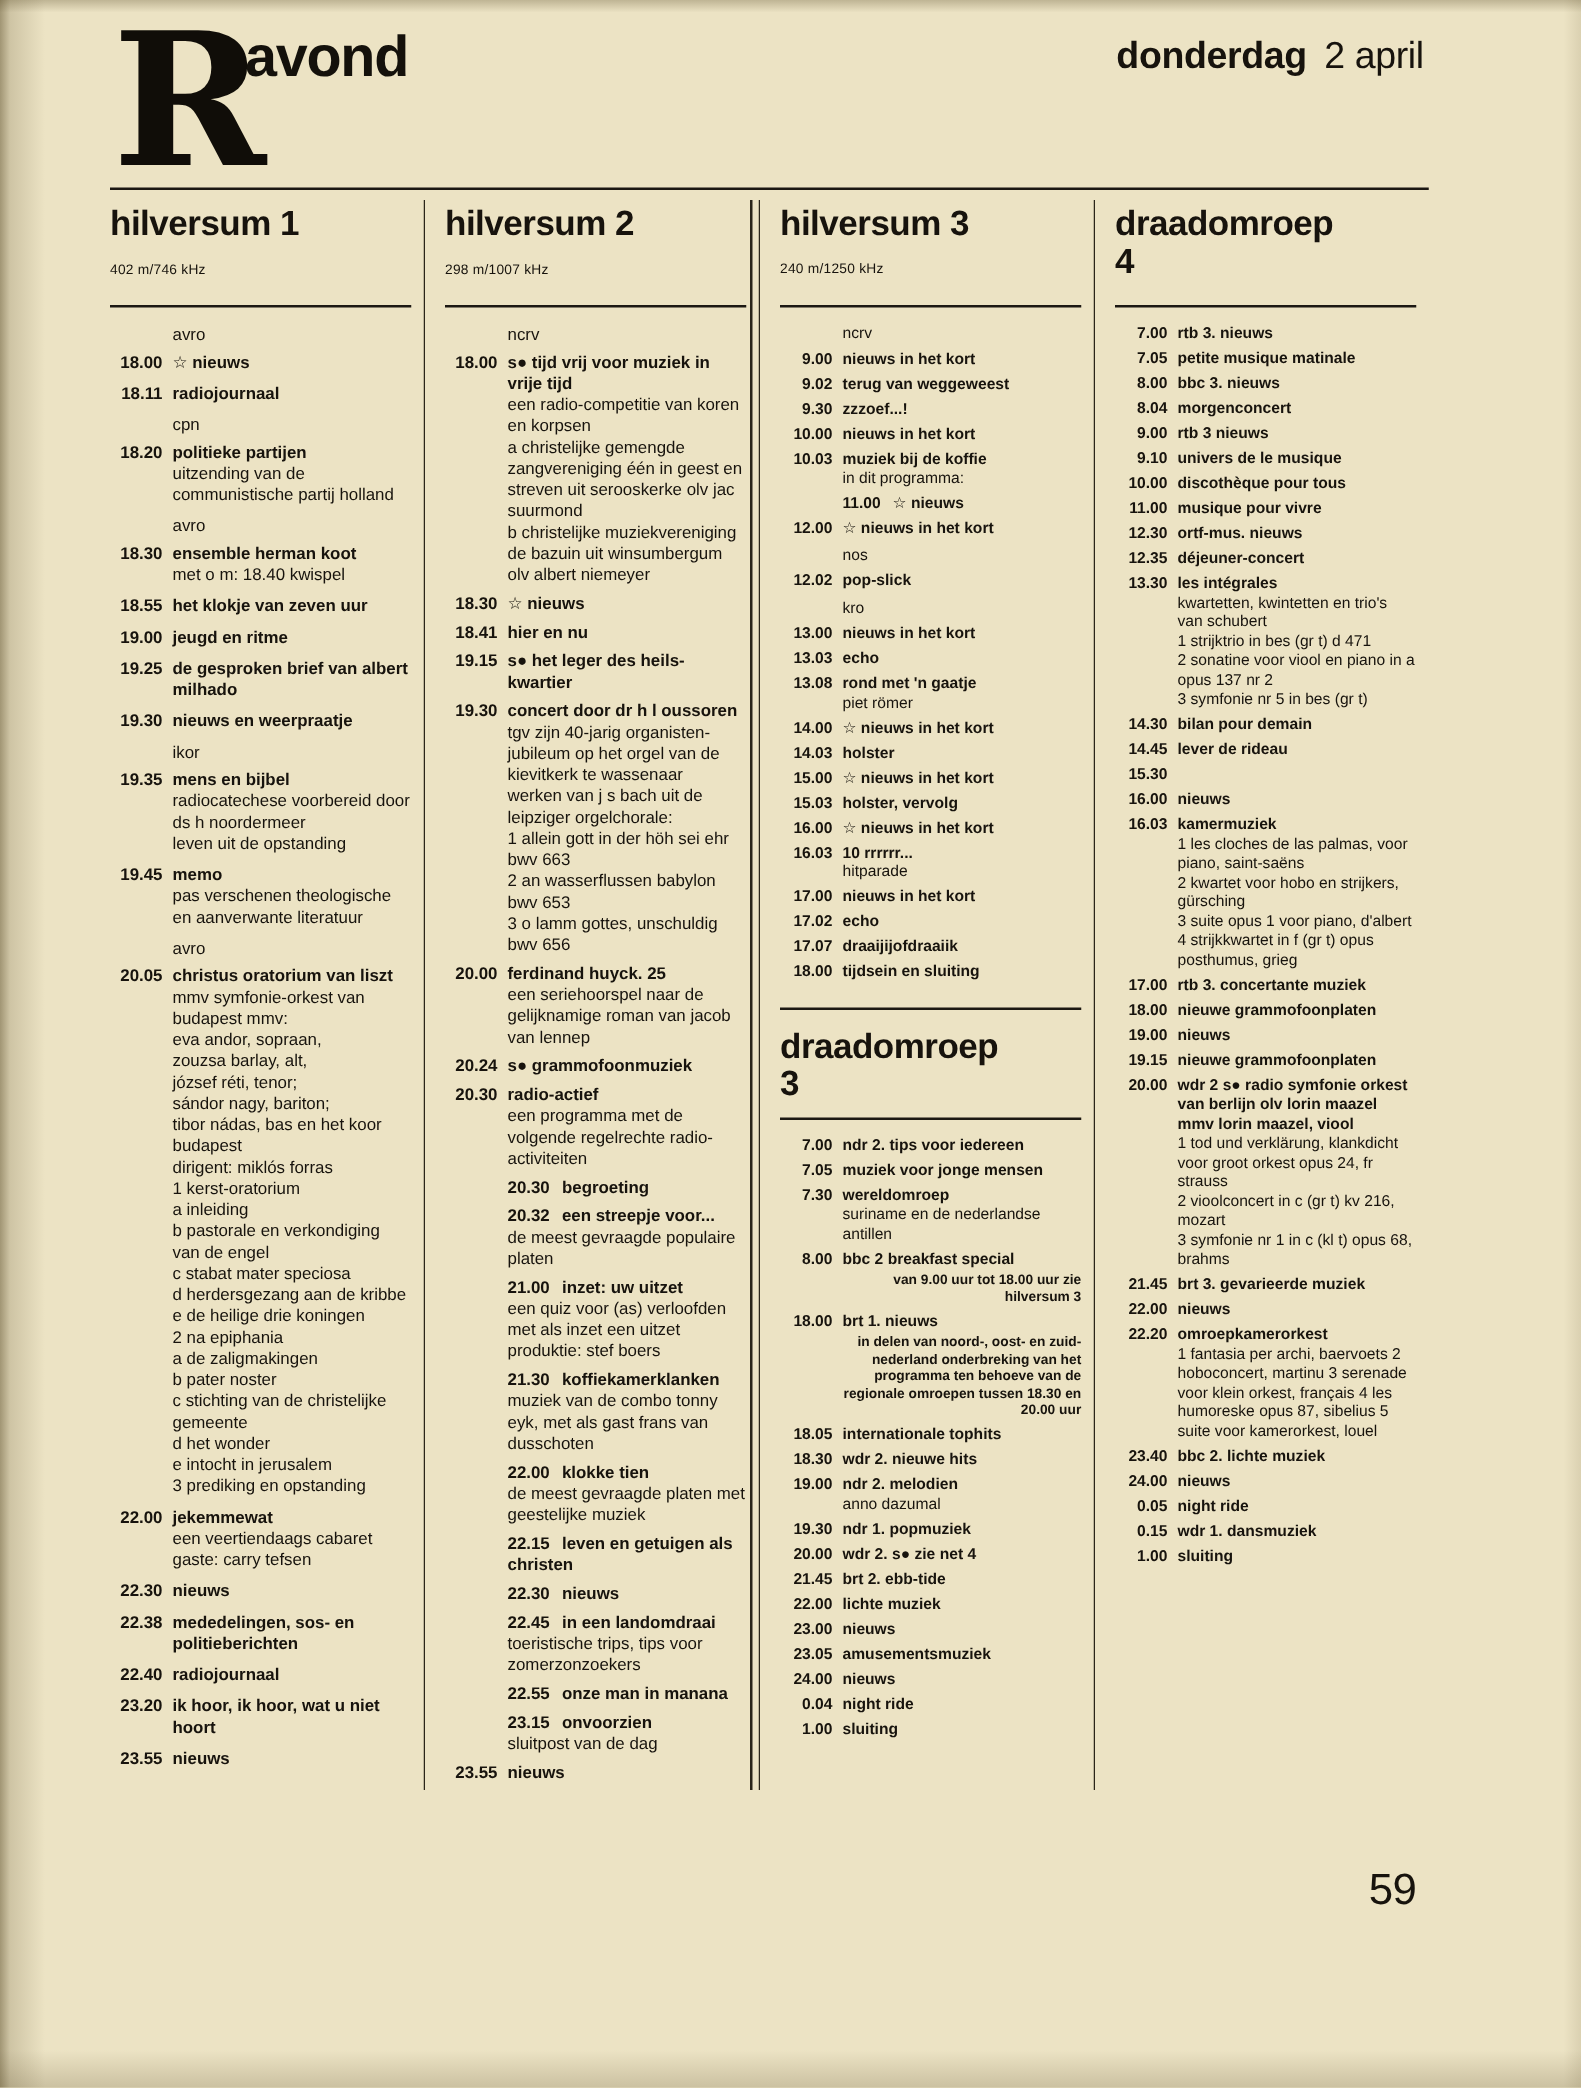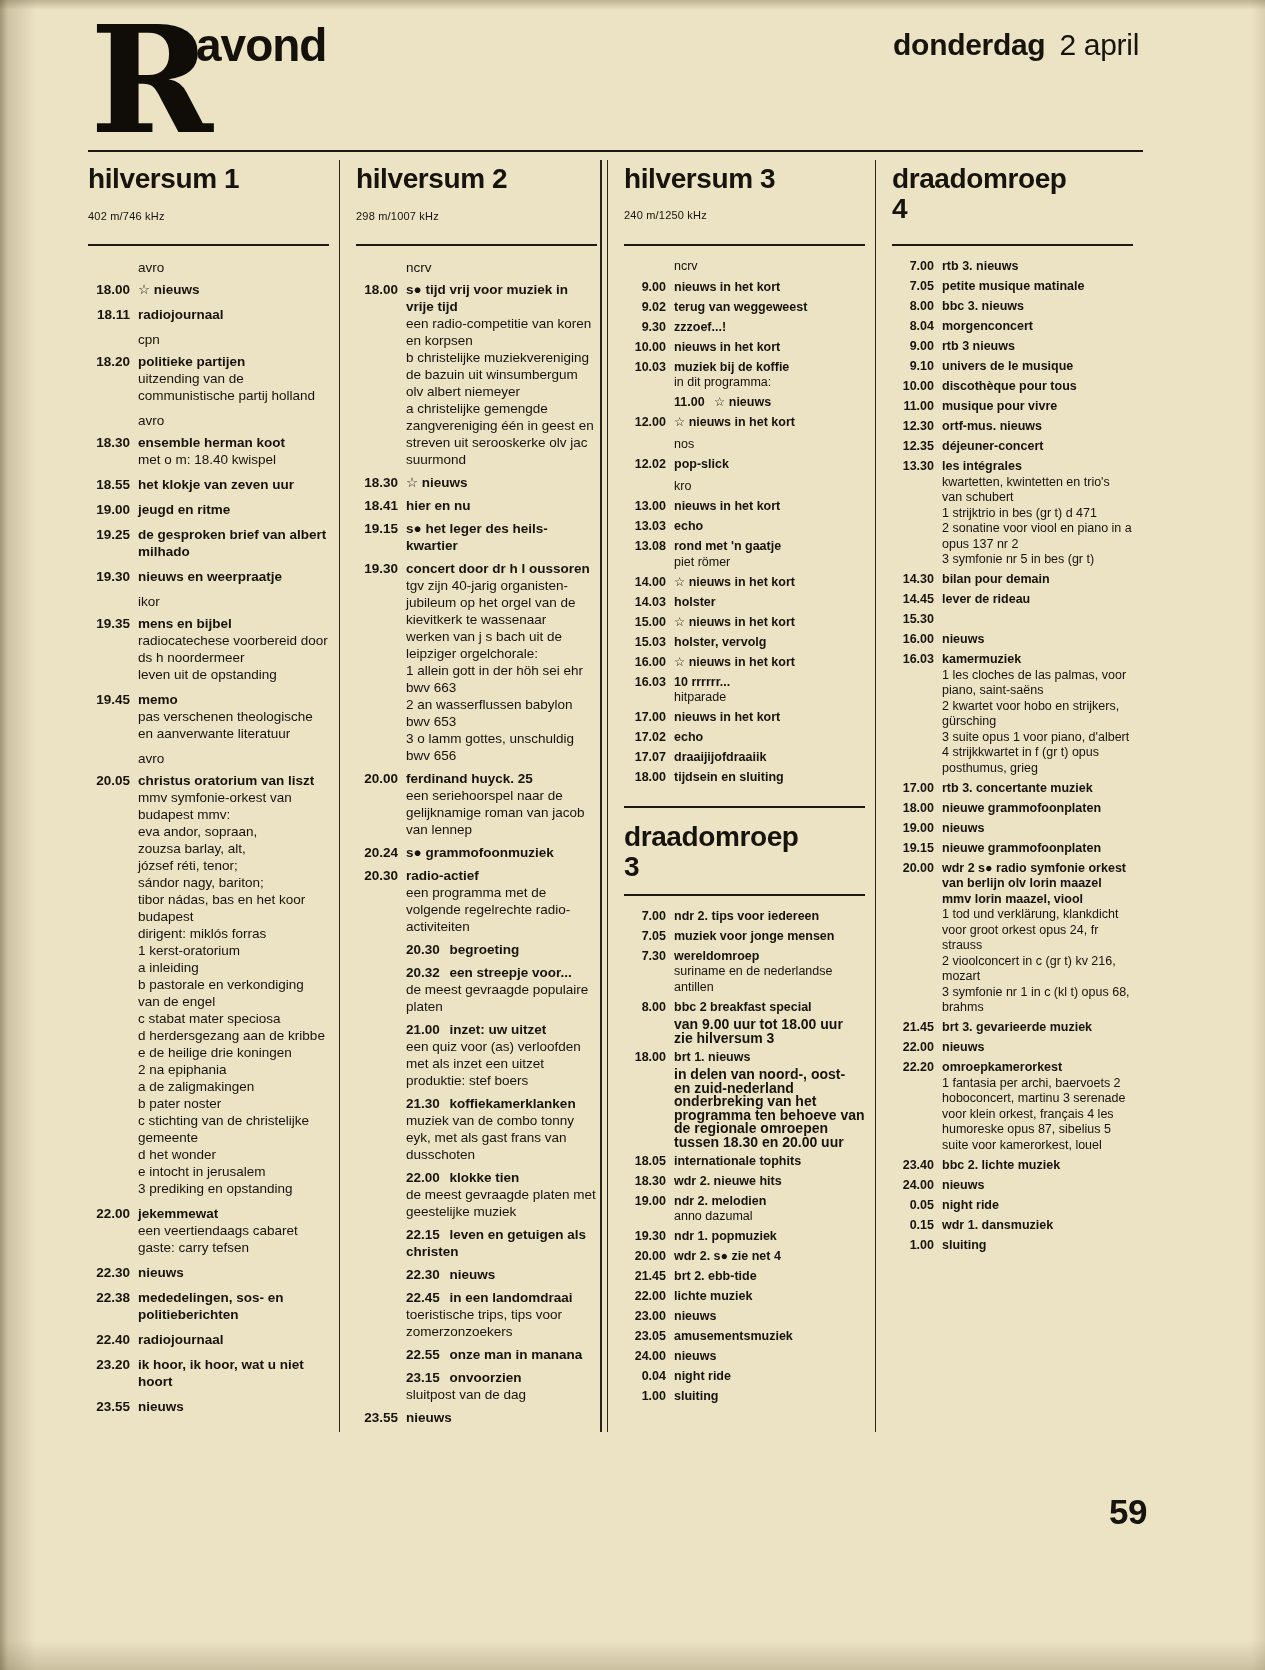--- a/index.html
+++ b/index.html
@@ -46,28 +46,28 @@
   .entry{display:flex;margin:0 0 6px 0;}
   .col-1 .entry{margin-bottom:8px;}
   .col-2 .entry{margin-bottom:6px;}
   .col-3 .entry,.col-4 .entry{margin-bottom:4.5px;}
   .entry .time{flex:0 0 42px;text-align:right;margin-right:8px;font-weight:bold;white-space:nowrap;}
   .entry .body{flex:1 1 auto;min-width:0;}
   .entry .title{font-weight:bold;}
   .entry .desc{font-weight:normal;}
   .entry .net{font-weight:normal;}
   .entry.net-row{margin-top:6px;margin-bottom:5px;}
-  .entry .note{font-weight:bold;font-size:14px;line-height:13.5px;margin-top:3px;}
+  .entry .note{font-weight:bold;font-size:11px;line-height:13.5px;margin-top:3px;text-align:right;}
   
   .entry.nested{display:block;padding-left:50px;}
   .entry.nested .time{display:inline;margin-right:6px;text-align:left;}
   .entry.nested .body{display:inline;}
   .entry.nested .title{display:inline;}
   
-  .page-number{position:absolute;right:118px;bottom:138px;font-size:35px;font-weight:bold;letter-spacing:-0.5px;}
+  .page-number{position:absolute;right:132px;bottom:138px;font-size:35px;font-weight:normal;letter-spacing:-0.5px;}
 </style>
 </head>
 <body>
 
 <div class="page">
   <header class="page-header">
     <div class="logo">R</div>
     <div class="section-title">avond</div>
     <div class="date-block">
       <span class="day">donderdag</span><span class="date">2 april</span>
@@ -288,22 +288,22 @@
       <div class="net">ncrv</div>
 
     </div>
   </div>
           <div class="entry">
     <span class="time">18.00</span>
     <div class="body">
 
       <div class="title">s● tijd vrij voor muziek in vrije tijd</div>
       <div class="desc">een radio-competitie van koren en korpsen</div>
+              <div class="desc">a christelijke gemengde zangvereniging één in geest en streven uit serooskerke olv jac suurmond</div>
               <div class="desc">b christelijke muziekvereniging de bazuin uit winsumbergum olv albert niemeyer</div>
-              <div class="desc">a christelijke gemengde zangvereniging één in geest en streven uit serooskerke olv jac suurmond</div>
     </div>
   </div>
           <div class="entry">
     <span class="time">18.30</span>
     <div class="body">
 
       <div class="title">☆ nieuws</div>
 
     </div>
   </div>

